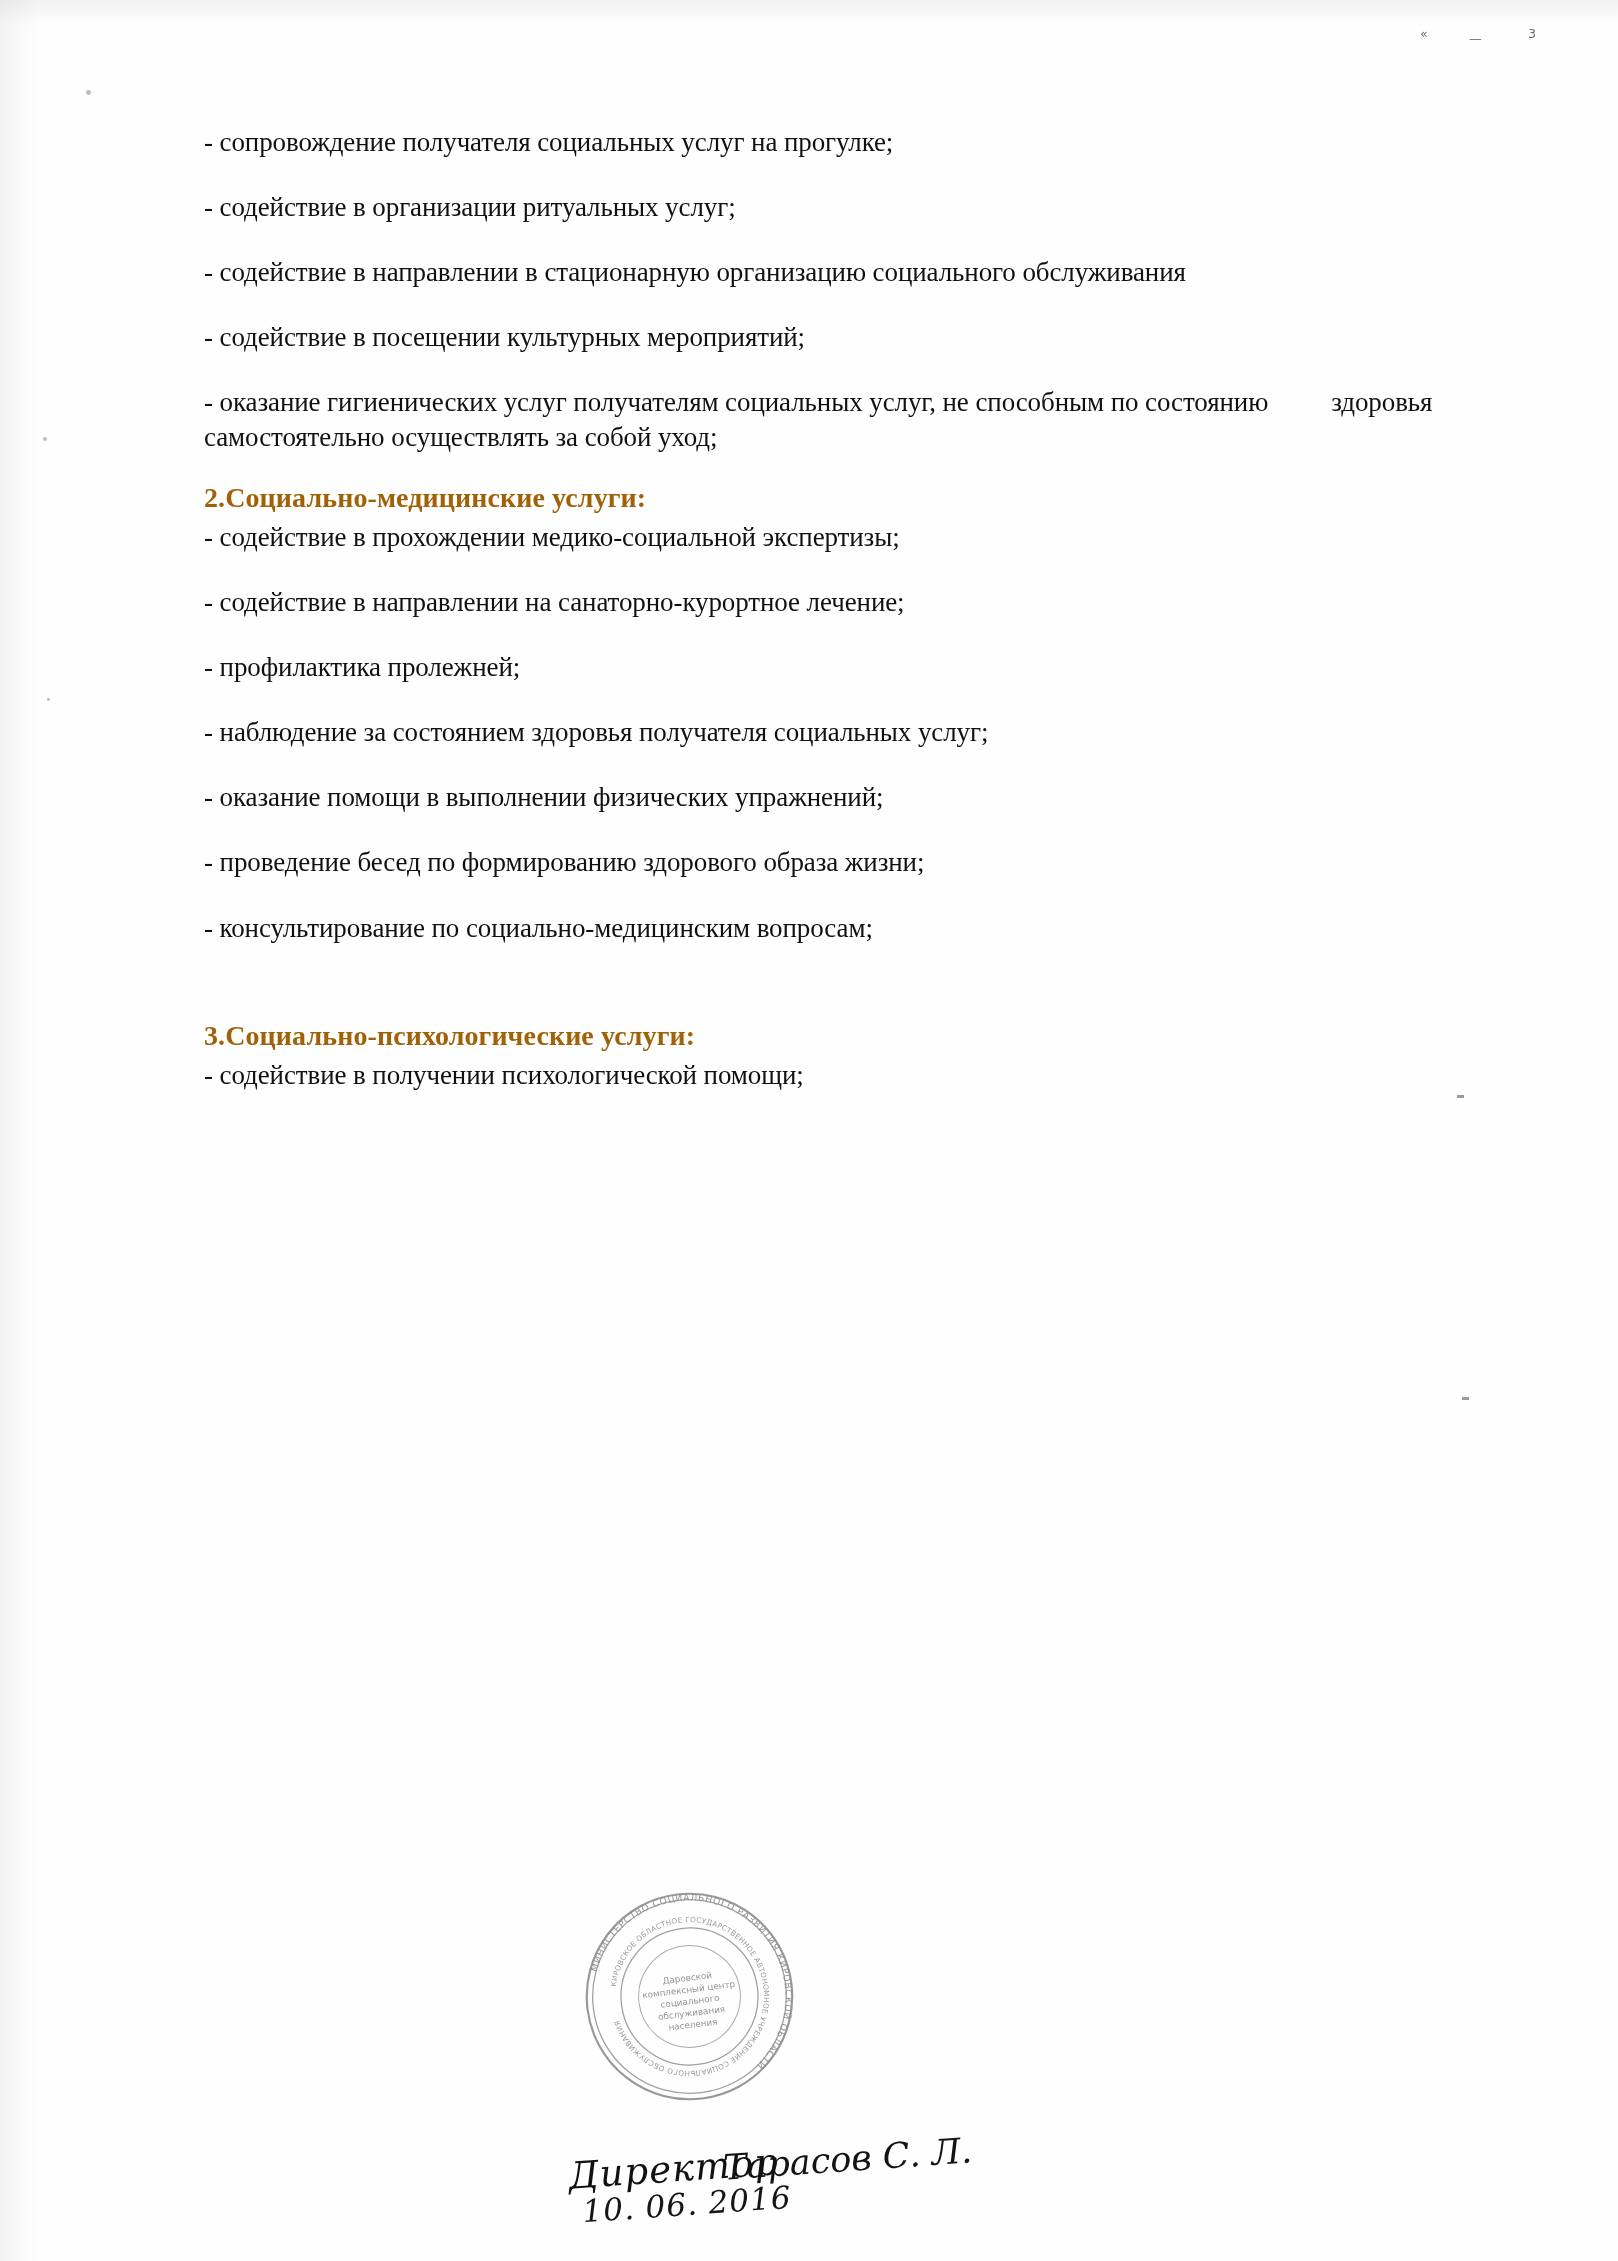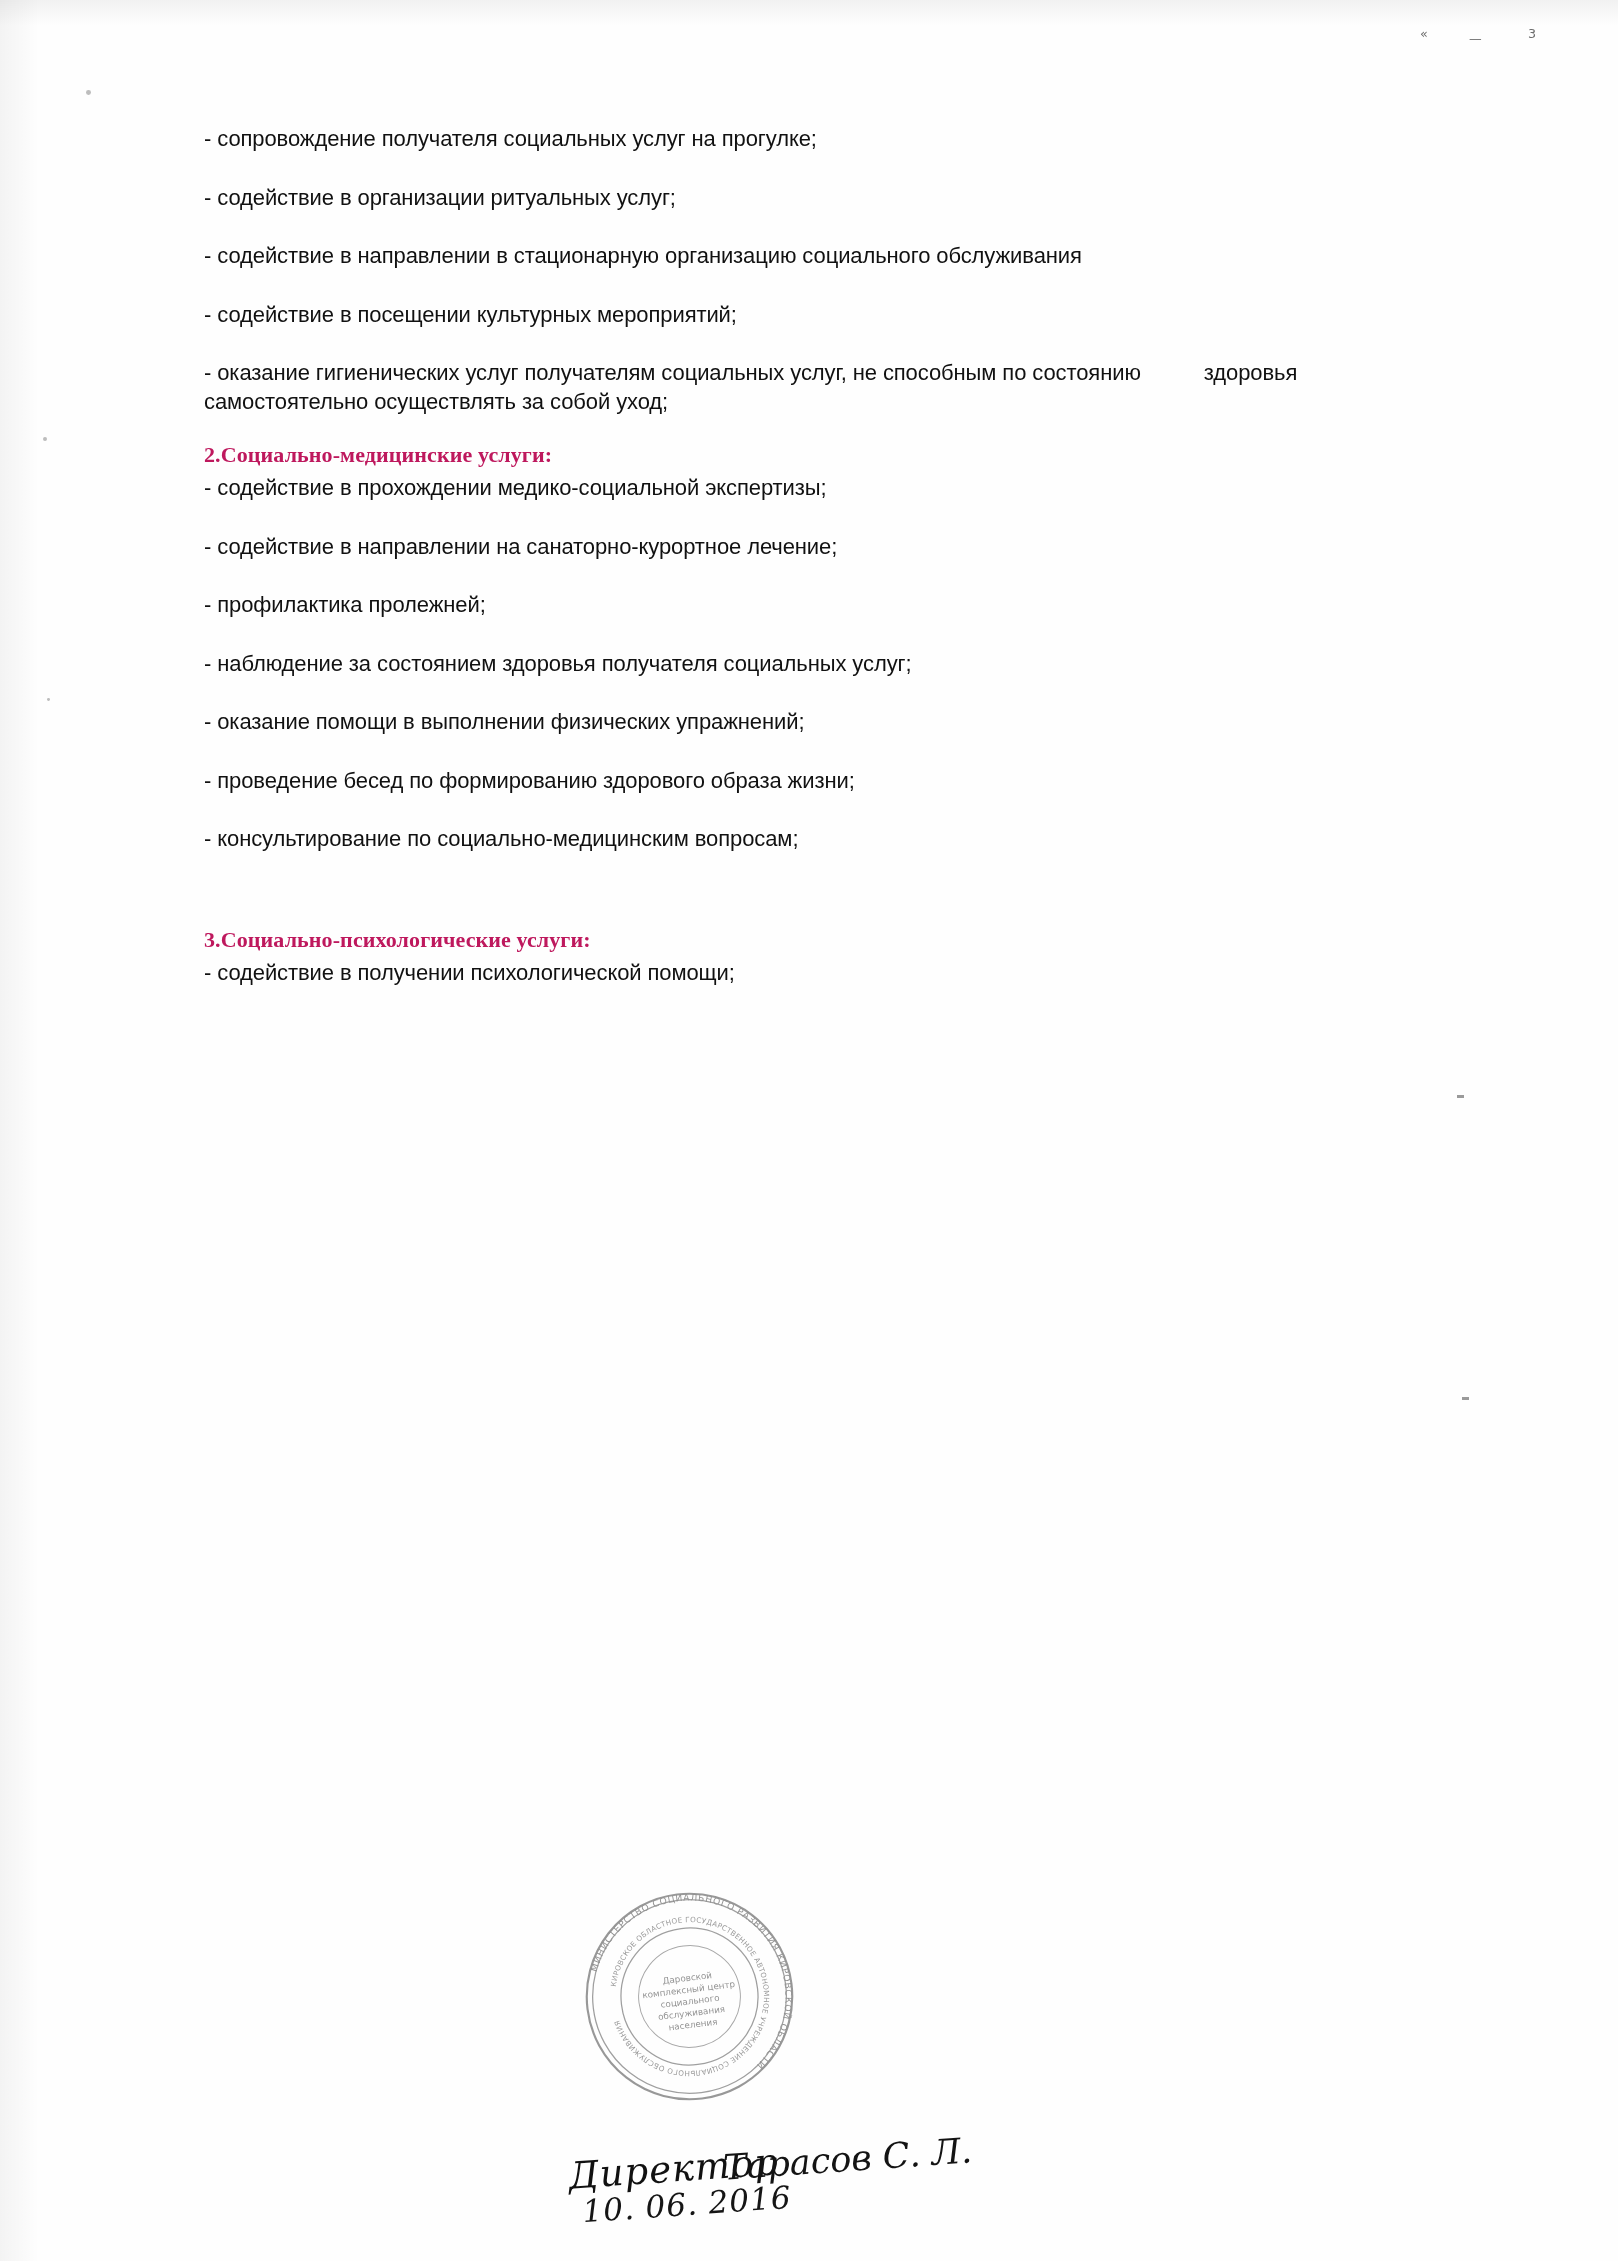--- a/index.html
+++ b/index.html
@@ -58,43 +58,43 @@
 
   
   .content {
     position: absolute;
     left: 204px;
     top: 125px;
     width: 1247px;
   }
 
   .para {
-    font-family: Liberation Sans, sans-serif;
-    font-size: 22px;
+    font-family: Liberation Serif, serif;
+    font-size: 27px;
     line-height: 1.30;
     color: #111111;
     margin: 0 0 30px 0;
     text-align: left;
     letter-spacing: -0.1px;
   }
   .para.justify {
     text-align: justify;
     text-align-last: left;
     word-spacing: 0.05em;
   }
   .para.wide {
     text-align: justify;
     text-align-last: left;
   }
 
   .heading {
     font-family: "Liberation Serif", "DejaVu Serif", serif;
     font-weight: bold;
-    font-size: 22px;
-    color: #be185d;
+    font-size: 28px;
+    color: #a16207;
     margin: 0 0 5.9px 0;
     line-height: 1.18;
     letter-spacing: 0.1px;
   }
 
   .tight { margin-bottom: 9.8px; }
 
   .indent-gap { display: inline-block; width: 63px; }
 
   

